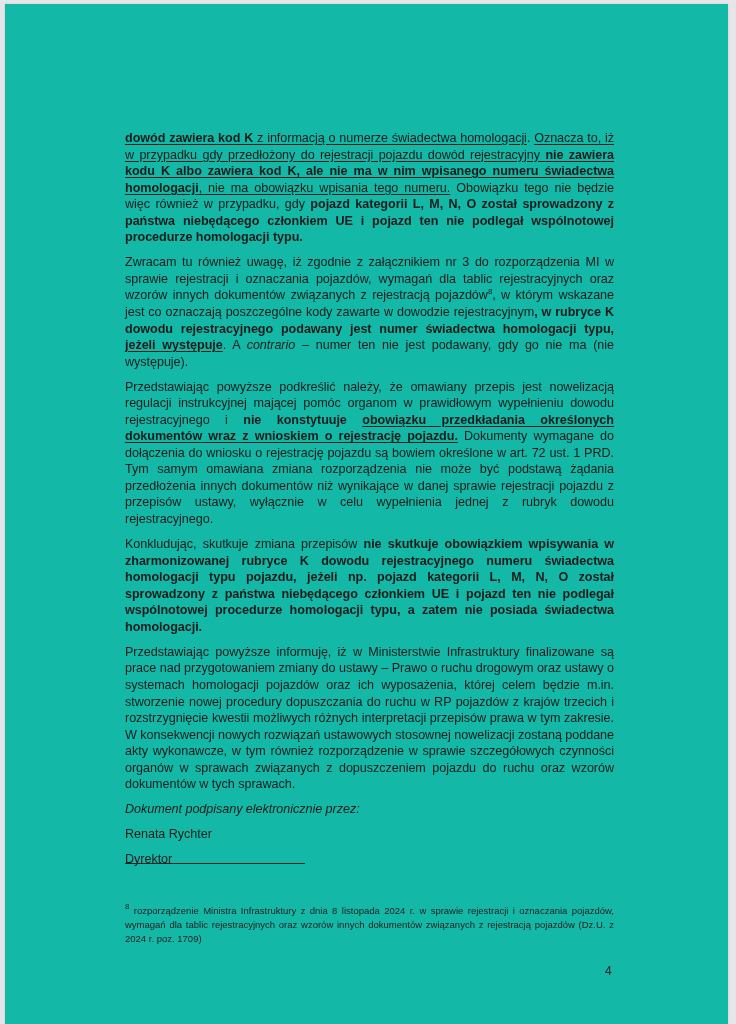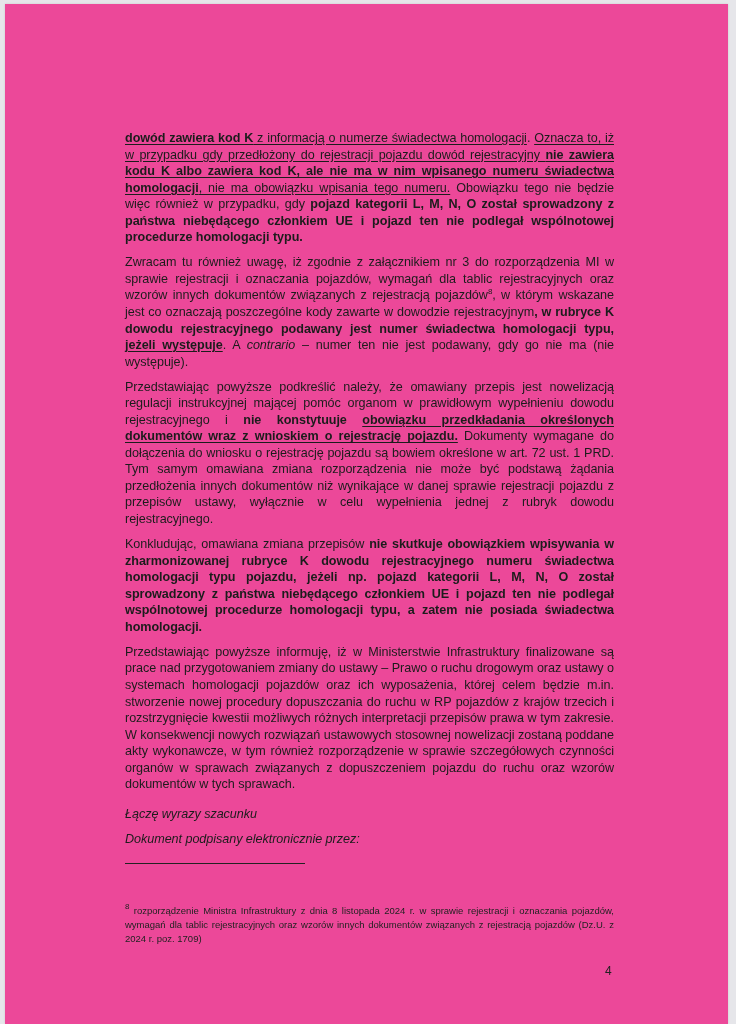--- a/index.html
+++ b/index.html
@@ -4,21 +4,21 @@
 <style>
   html, body { margin: 0; padding: 0; }
   body {
     width: 736px; height: 1024px; overflow: hidden;
     background: #e6e6ea;
     font-family: "Liberation Sans", sans-serif;
   }
   .page {
     position: absolute; left: 5px; top: 4px;
     width: 723px; height: 1020px;
-    background: #ec4899;
+    background: #14b8a6;
     box-shadow: 0 0 2px rgba(0,0,0,0.12);
   }
   .body-text {
     position: absolute; left: 120px; top: 126px;
     width: 489px;
     font-size: 12.6px; line-height: 16.55px; color: #1c1c1c;
     letter-spacing: -0.05px;
   }
   .body-text p { margin: 0 0 8.5px 0; text-align: justify; }
   .u { text-decoration: underline; text-underline-offset: 2px; }
@@ -53,30 +53,31 @@
 
     <p>
       <span>Zwracam tu również uwagę, iż zgodnie z załącznikiem nr 3 do rozporządzenia MI w sprawie rejestracji i oznaczania pojazdów, wymagań dla tablic rejestracyjnych oraz wzorów innych dokumentów związanych z rejestracją pojazdów</span><sup>8</sup><span>, w którym wskazane jest co oznaczają poszczególne kody zawarte w dowodzie rejestracyjnym</span><b>, w rubryce K dowodu rejestracyjnego podawany jest numer świadectwa homologacji typu, </b><b class="u">jeżeli występuje</b><span>. A </span><i>contrario</i><span> – numer ten nie jest podawany, gdy go nie ma (nie występuje).</span>
     </p>
 
     <p>
       <span>Przedstawiając powyższe podkreślić należy, że omawiany przepis jest nowelizacją regulacji instrukcyjnej mającej pomóc organom w prawidłowym wypełnieniu dowodu rejestracyjnego i </span><b>nie konstytuuje </b><b class="u">obowiązku przedkładania określonych dokumentów wraz z wnioskiem o rejestrację pojazdu.</b><span> Dokumenty wymagane do dołączenia do wniosku o rejestrację pojazdu są bowiem określone w art. 72 ust. 1 PRD. Tym samym omawiana zmiana rozporządzenia nie może być podstawą żądania przedłożenia innych dokumentów niż wynikające w danej sprawie rejestracji pojazdu z przepisów ustawy, wyłącznie w celu wypełnienia jednej z rubryk dowodu rejestracyjnego.</span>
     </p>
 
     <p>
-      <span>Konkludując, omawiana zmiana przepisów </span><b>nie skutkuje obowiązkiem wpisywania w zharmonizowanej rubryce K dowodu rejestracyjnego numeru świadectwa homologacji typu pojazdu, jeżeli np. pojazd kategorii L, M, N, O został sprowadzony z państwa niebędącego członkiem UE i pojazd ten nie podlegał wspólnotowej procedurze homologacji typu, a zatem nie posiada świadectwa homologacji.</b>
+      <span>Konkludując, skutkuje zmiana przepisów </span><b>nie skutkuje obowiązkiem wpisywania w zharmonizowanej rubryce K dowodu rejestracyjnego numeru świadectwa homologacji typu pojazdu, jeżeli np. pojazd kategorii L, M, N, O został sprowadzony z państwa niebędącego członkiem UE i pojazd ten nie podlegał wspólnotowej procedurze homologacji typu, a zatem nie posiada świadectwa homologacji.</b>
     </p>
 
     <p>
       <span>Przedstawiając powyższe informuję, iż w Ministerstwie Infrastruktury finalizowane są prace nad przygotowaniem zmiany do ustawy – Prawo o ruchu drogowym oraz ustawy o systemach homologacji pojazdów oraz ich wyposażenia, której celem będzie m.in. stworzenie nowej procedury dopuszczania do ruchu w RP pojazdów z krajów trzecich i rozstrzygnięcie kwestii możliwych różnych interpretacji przepisów prawa w tym zakresie. W konsekwencji nowych rozwiązań ustawowych stosownej nowelizacji zostaną poddane akty wykonawcze, w tym również rozporządzenie w sprawie szczegółowych czynności organów w sprawach związanych z dopuszczeniem pojazdu do ruchu oraz wzorów dokumentów w tych sprawach.</span>
     </p>
 
-    <p class="closing">Łączę wyrazy szacunku</p>
 
     <p class="sig sig-line">Dokument podpisany elektronicznie przez:</p>
+    <p class="sig-line">Renata Rychter</p>
+    <p class="sig-line">Dyrektor</p>
   </div>
 
   <div class="fn-rule"></div>
   <div class="footnote">
     <sup>8</sup><span> rozporządzenie Ministra Infrastruktury z dnia 8 listopada 2024 r. w sprawie rejestracji i oznaczania pojazdów, wymagań dla tablic rejestracyjnych oraz wzorów innych dokumentów związanych z rejestracją pojazdów (Dz.U. z 2024 r. poz. 1709)</span>
   </div>
 
   <div class="page-num">4</div>
 </div>
 

